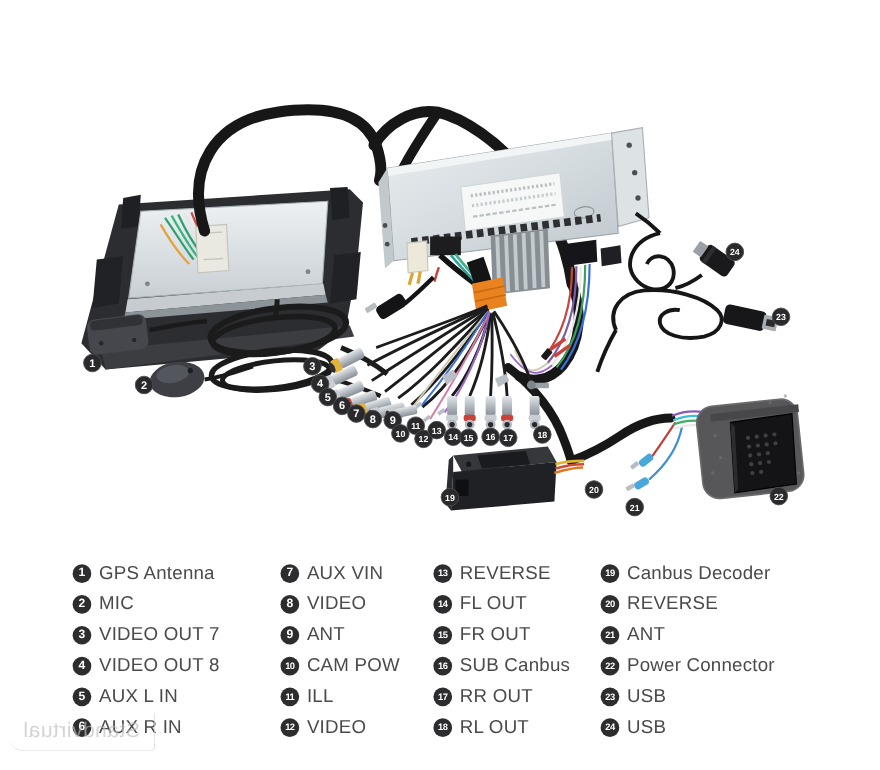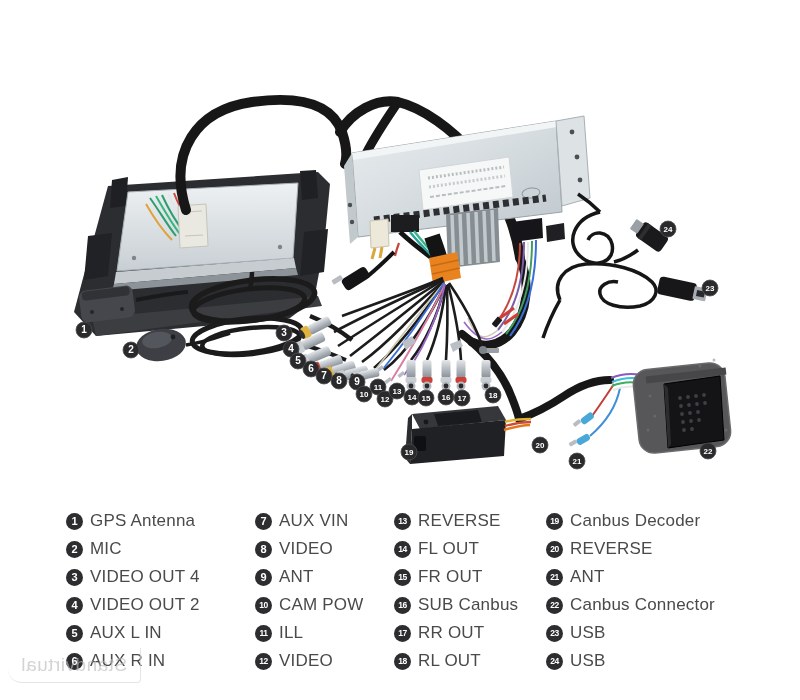--- a/index.html
+++ b/index.html
@@ -413,25 +413,25 @@
         <div class="lg-item">
           <span class="badge">1</span>
           <span class="lg-label">GPS Antenna</span>
         </div>
         <div class="lg-item">
           <span class="badge">2</span>
           <span class="lg-label">MIC</span>
         </div>
         <div class="lg-item">
           <span class="badge">3</span>
-          <span class="lg-label">VIDEO OUT 4</span>
+          <span class="lg-label">VIDEO OUT 7</span>
         </div>
         <div class="lg-item">
           <span class="badge">4</span>
-          <span class="lg-label">VIDEO OUT 2</span>
+          <span class="lg-label">VIDEO OUT 8</span>
         </div>
         <div class="lg-item">
           <span class="badge">5</span>
           <span class="lg-label">AUX L IN</span>
         </div>
         <div class="lg-item">
           <span class="badge">6</span>
           <span class="lg-label">AUX R IN</span>
         </div>
       </div>
@@ -495,21 +495,21 @@
         <div class="lg-item">
           <span class="badge two">20</span>
           <span class="lg-label">REVERSE</span>
         </div>
         <div class="lg-item">
           <span class="badge two">21</span>
           <span class="lg-label">ANT</span>
         </div>
         <div class="lg-item">
           <span class="badge two">22</span>
-          <span class="lg-label">Canbus Connector</span>
+          <span class="lg-label">Power Connector</span>
         </div>
         <div class="lg-item">
           <span class="badge two">23</span>
           <span class="lg-label">USB</span>
         </div>
         <div class="lg-item">
           <span class="badge two">24</span>
           <span class="lg-label">USB</span>
         </div>
       </div>

